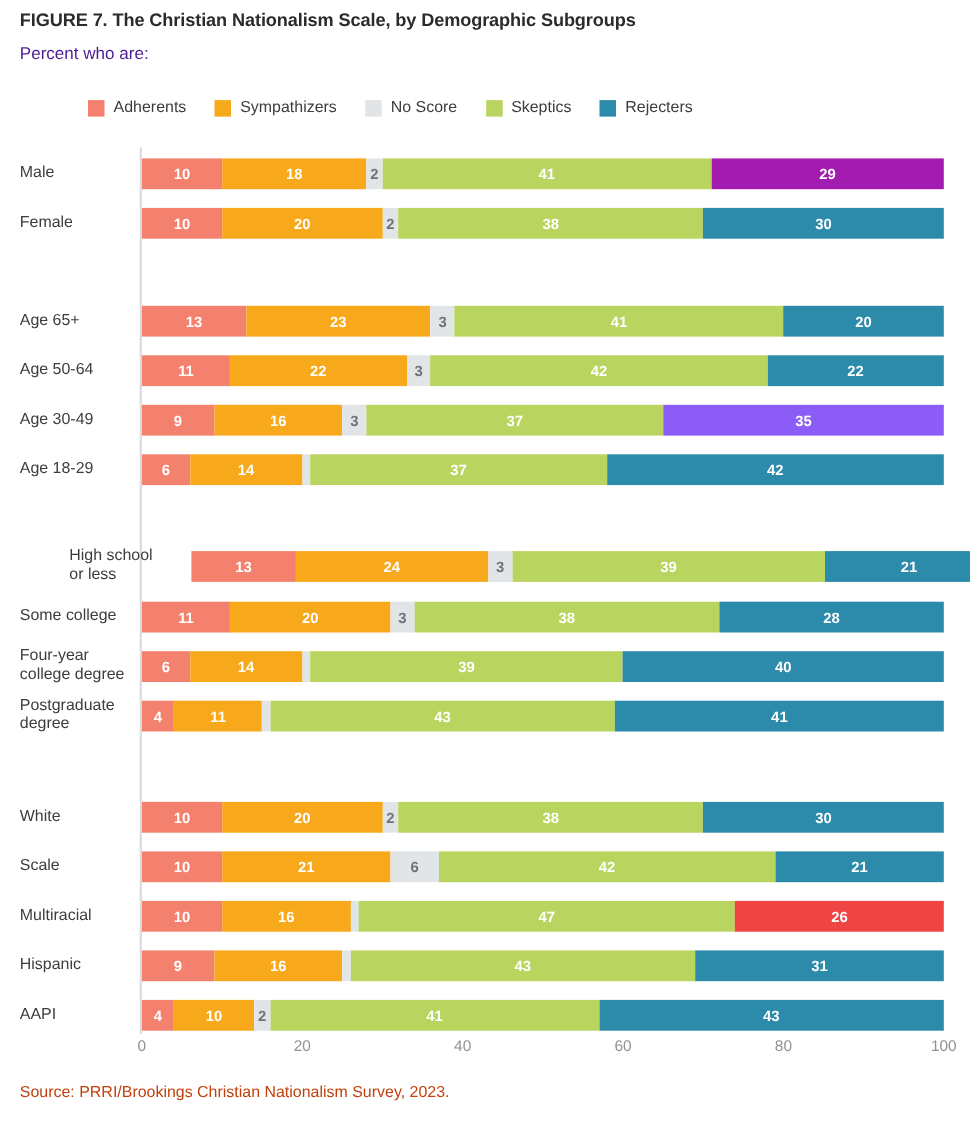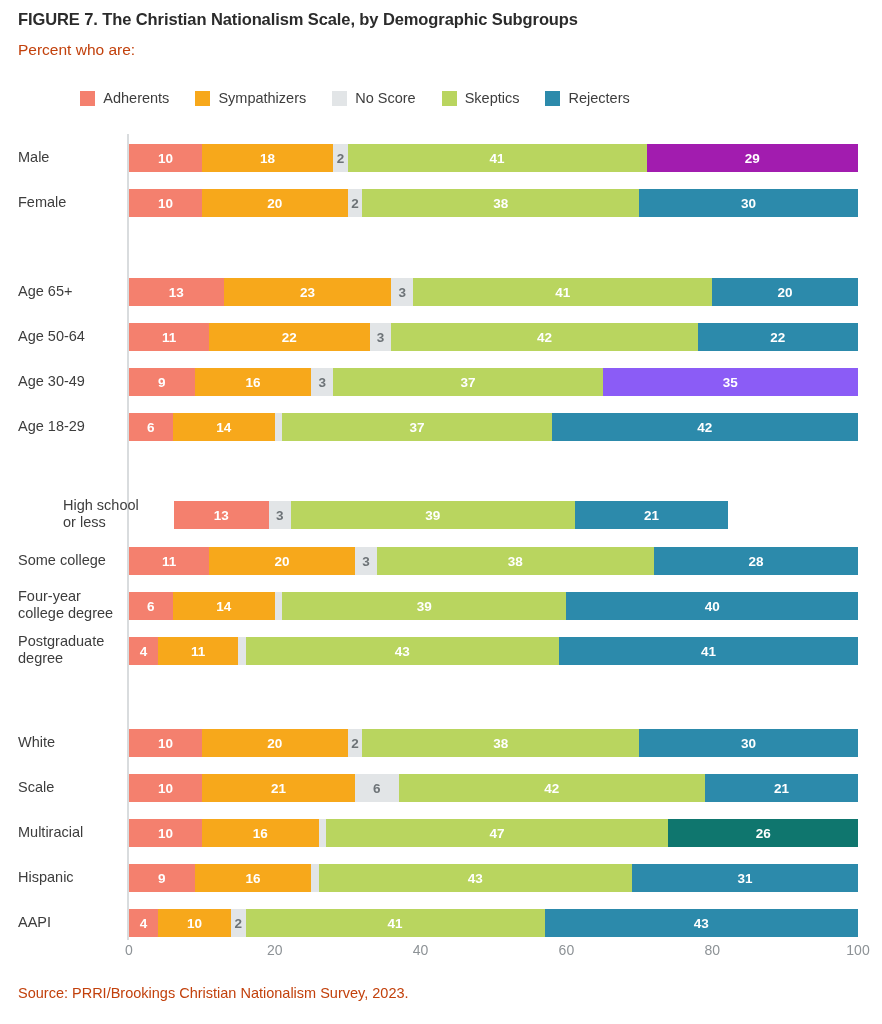--- a/index.html
+++ b/index.html
@@ -26,21 +26,21 @@
     color: #2b2b2b;
     letter-spacing: -0.1px;
     white-space: nowrap;
   }
   #figure-subtitle {
     position: absolute;
     left: 18px;
     top: 41px;
     font-size: 15.5px;
     font-weight: normal;
-    color: #c2410c;
+    color: #4c1d95;
   }
 
   
   #legend {
     position: absolute;
     left: 0;
     top: 90px;
     width: 710px;
     display: flex;
     justify-content: center;
@@ -253,20 +253,21 @@
         <div class="seg" style="background: rgb(44, 138, 171); width: 42%;">42</div>
       </div>
     </div>
     <div class="row" style="top: 371px; margin-left: 45px;">
       <div class="row-label two-line">
         <div>High school</div>
         <div>or less</div>
       </div>
       <div class="bar">
         <div class="seg" style="background: rgb(244, 128, 110); width: 13%;">13</div>
+        <div class="seg" style="background: rgb(247, 168, 27); width: 24%;">24</div>
         <div class="seg noscore" style="background: rgb(226, 229, 231); width: 3%;">3</div>
         <div class="seg" style="background: rgb(185, 213, 95); width: 39%;">39</div>
         <div class="seg" style="background: rgb(44, 138, 171); width: 21%;">21</div>
       </div>
     </div>
     <div class="row" style="top: 417px;">
       <div class="row-label one-line">
         <div>Some college</div>
       </div>
       <div class="bar">
@@ -329,21 +330,21 @@
     </div>
     <div class="row" style="top: 689px;">
       <div class="row-label one-line">
         <div>Multiracial</div>
       </div>
       <div class="bar">
         <div class="seg" style="background: rgb(244, 128, 110); width: 10%;">10</div>
         <div class="seg" style="background: rgb(247, 168, 27); width: 16%;">16</div>
         <div class="seg noscore" style="background: rgb(226, 229, 231); width: 1%;"></div>
         <div class="seg" style="background: rgb(185, 213, 95); width: 47%;">47</div>
-        <div class="seg" style="background: #0f766e; width: 26%;">26</div>
+        <div class="seg" style="background: #ef4444; width: 26%;">26</div>
       </div>
     </div>
     <div class="row" style="top: 734px;">
       <div class="row-label one-line">
         <div>Hispanic</div>
       </div>
       <div class="bar">
         <div class="seg" style="background: rgb(244, 128, 110); width: 9%;">9</div>
         <div class="seg" style="background: rgb(247, 168, 27); width: 16%;">16</div>
         <div class="seg noscore" style="background: rgb(226, 229, 231); width: 1%;"></div>

